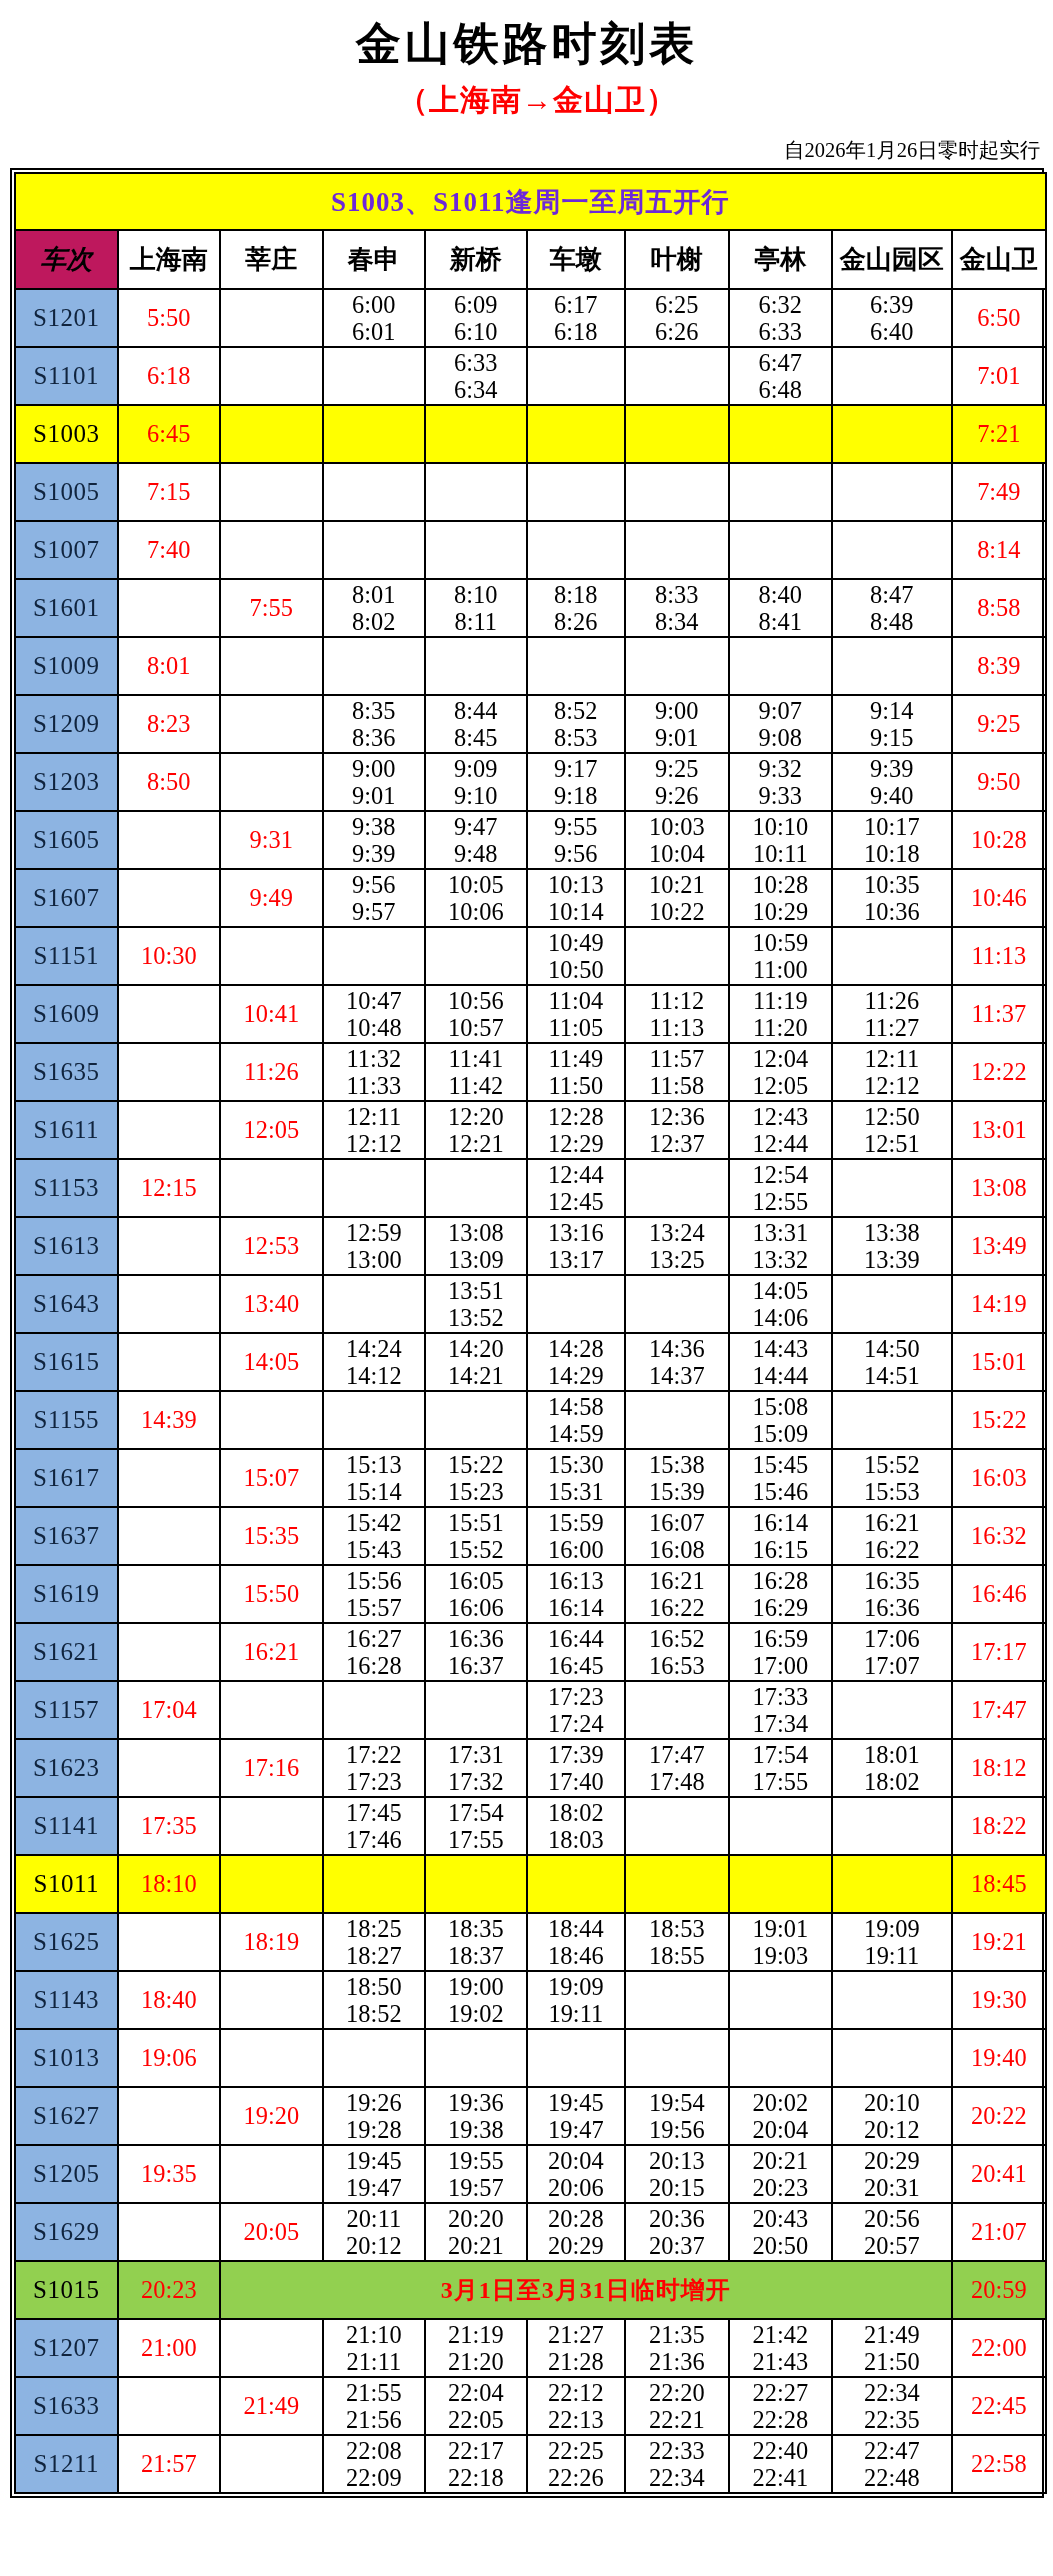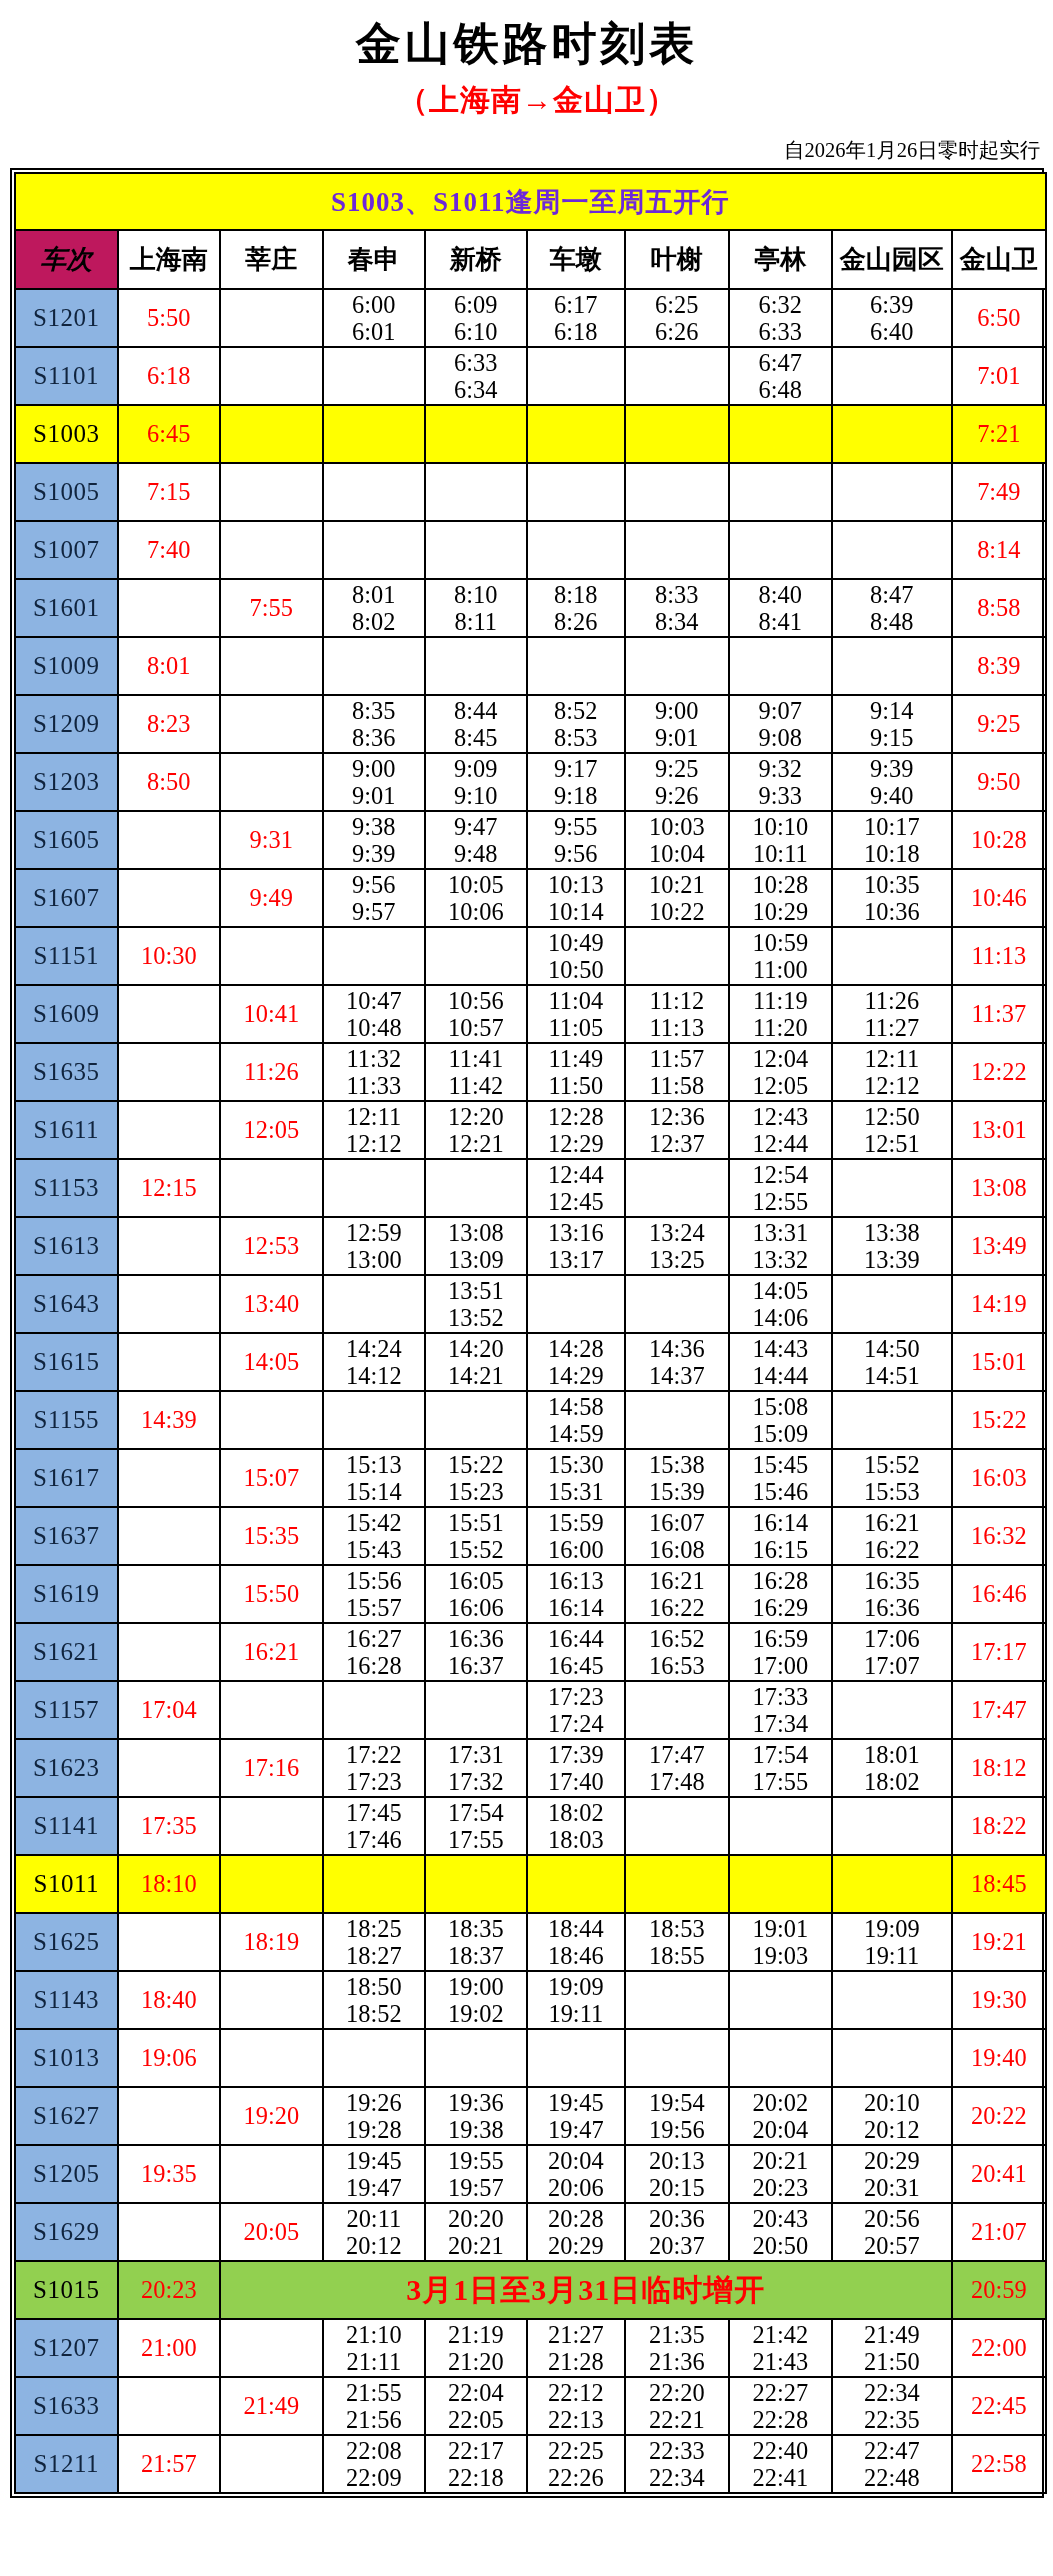--- a/index.html
+++ b/index.html
@@ -46,21 +46,21 @@
   tbody td{font-size:24.4px;line-height:26px;color:#000;}
   td.train{
     background:#8db4e2;color:#10243e;font-size:25px;letter-spacing:0.5px;
   }
   td .line{display:block;line-height:27px;}
   td.time-red{color:#ff0000;}
   tr.hl-yellow td{background:#ffff00;}
   tr.hl-yellow td.train{background:#ffff00;color:#000;}
   tr.hl-green td{background:#92d050;}
   tr.hl-green td.train{background:#92d050;color:#000;text-align:center;}
-  td.note-cell{font-size:30px;font-weight:bold;color:#ff0000;letter-spacing:1px;}
+  td.note-cell{font-size:24px;font-weight:bold;color:#ff0000;letter-spacing:1px;}
 </style>
 </head>
 <body>
 
 <div class="page">
   <div class="title">金山铁路时刻表</div>
   <div class="subtitle">（上海南→金山卫）</div>
   <div class="note">自2026年1月26日零时起实行</div>
 
   <div class="table-wrap">

